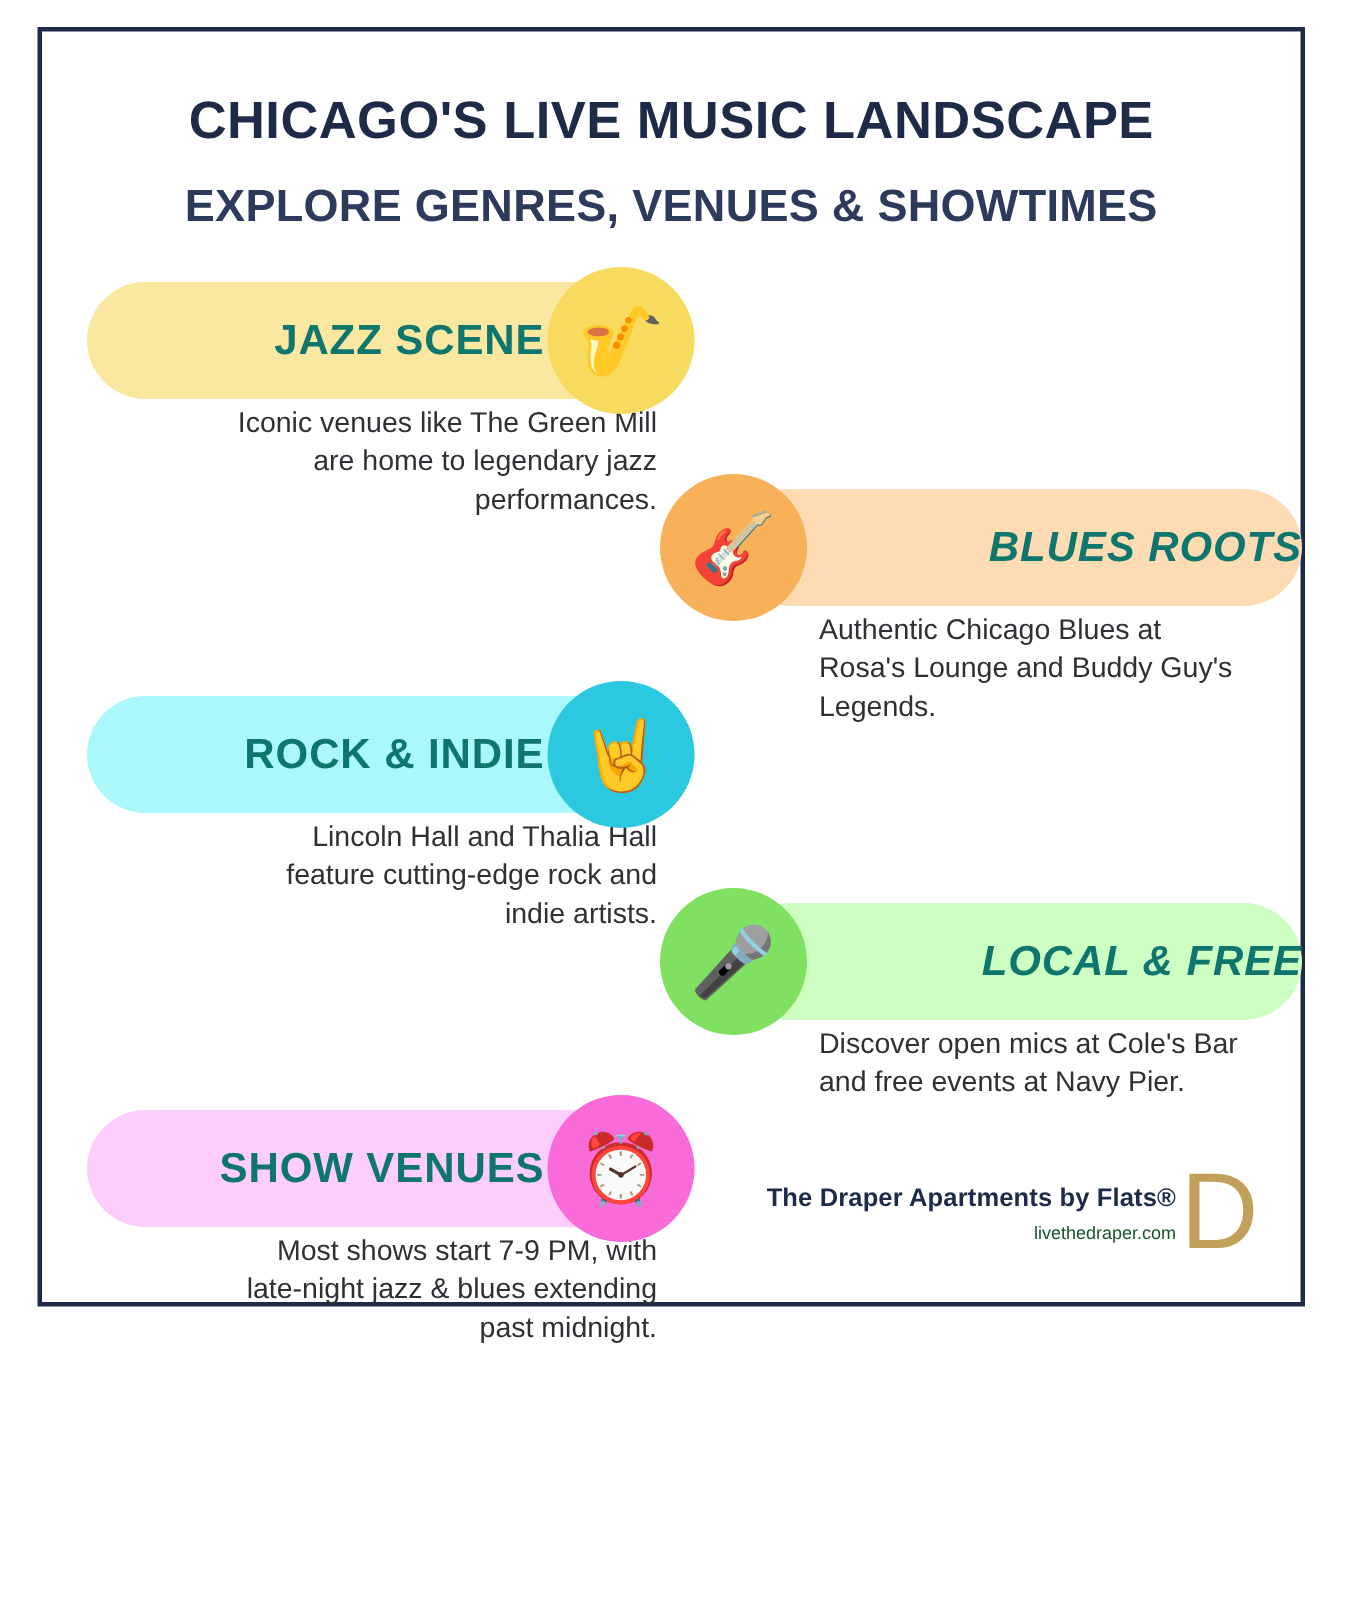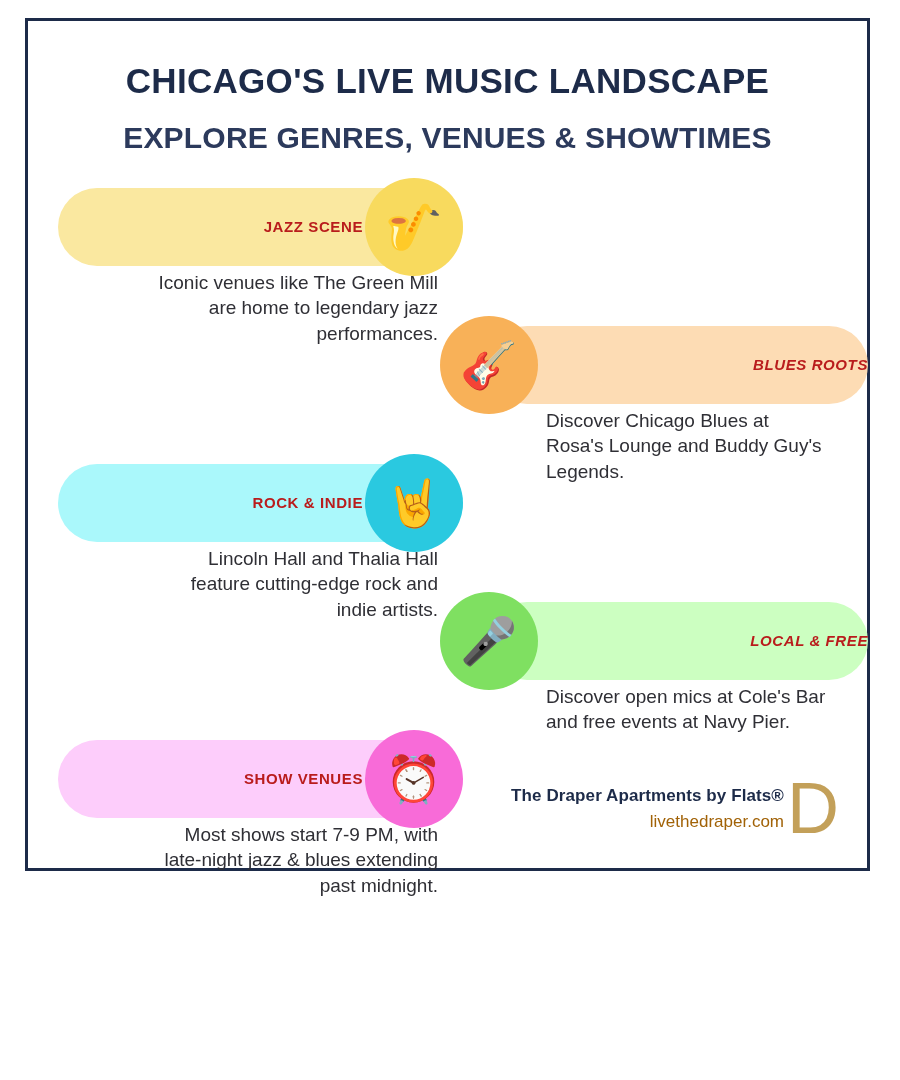--- a/index.html
+++ b/index.html
@@ -73,24 +73,24 @@
   .pill {
     position: absolute;
     height: 78px;
     border-radius: 39px;
     box-sizing: border-box;
     display: flex;
     align-items: center;
   }
   .pill-label {
     font-family: "Liberation Sans", "DejaVu Sans", sans-serif;
-    font-size: 15px;
+    font-size: 28px;
     font-weight: bold;
     letter-spacing: 0.6px;
-    color: #b91c1c;
+    color: #0f766e;
     white-space: nowrap;
   }
 
   .circle {
     position: absolute;
     width: 98px;
     height: 98px;
     border-radius: 50%;
     display: flex;
     align-items: center;
@@ -160,23 +160,23 @@
   .brand {
     font-family: "Liberation Sans", "DejaVu Sans", sans-serif;
     font-size: 17px;
     font-weight: bold;
     color: #1d2b49;
     letter-spacing: 0.1px;
     margin: 0;
   }
   .site {
     font-family: "Liberation Sans", "DejaVu Sans", sans-serif;
-    font-size: 17px;
+    font-size: 12px;
     font-weight: normal;
-    color: #a16207;
+    color: #14532d;
     margin: 6px 0 0 0;
   }
   .logo-d {
     font-family: "Liberation Sans", "DejaVu Sans", sans-serif;
     font-size: 72px;
     font-weight: normal;
     color: #c3a059;
     line-height: 0.8;
     letter-spacing: 0;
   }
@@ -204,21 +204,21 @@
         <div class="desc">Iconic venues like The Green Mill are home to legendary jazz performances.</div>
       </div>
 
       <div class="row left" style="margin-left:400px;width:440px;">
         <div class="pill" style="background:#fddcb4;">
           <span class="pill-label">BLUES ROOTS</span>
         </div>
         <div class="circle" style="background:#f8b158;">
           <span class="glyph">🎸</span>
         </div>
-        <div class="desc">Discover Chicago Blues at Rosa's Lounge and Buddy Guy's Legends.</div>
+        <div class="desc">Authentic Chicago Blues at Rosa's Lounge and Buddy Guy's Legends.</div>
       </div>
 
       <div class="row right" style="margin-left:-35px;width:470px;">
         <div class="pill" style="background:#aaf8fb;">
           <span class="pill-label">ROCK &amp; INDIE</span>
         </div>
         <div class="circle" style="background:#2ac9e0;">
           <span class="glyph">🤘</span>
         </div>
         <div class="desc">Lincoln Hall and Thalia Hall feature cutting-edge rock and indie artists.</div>

